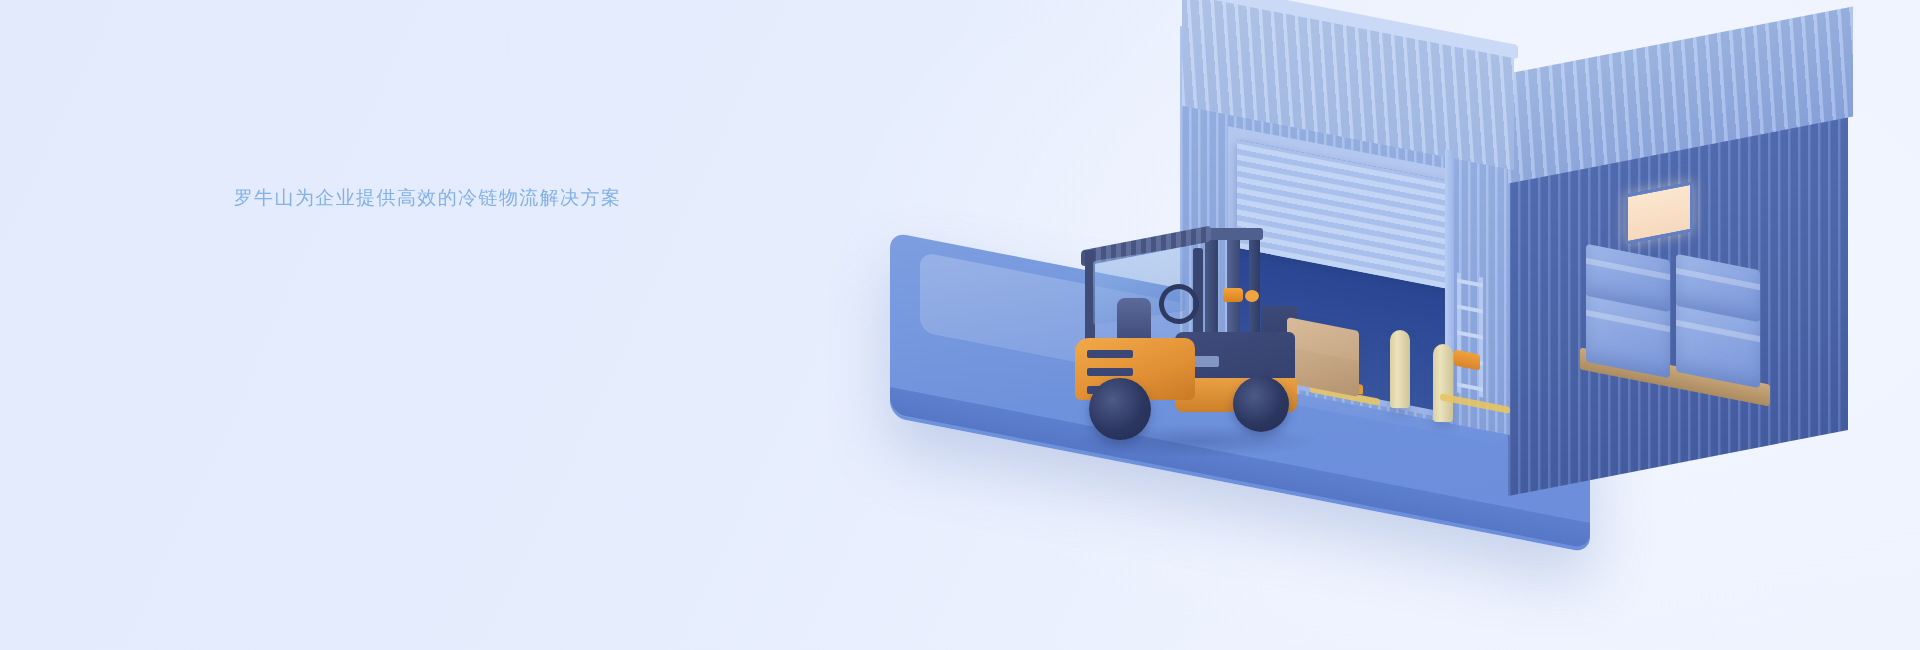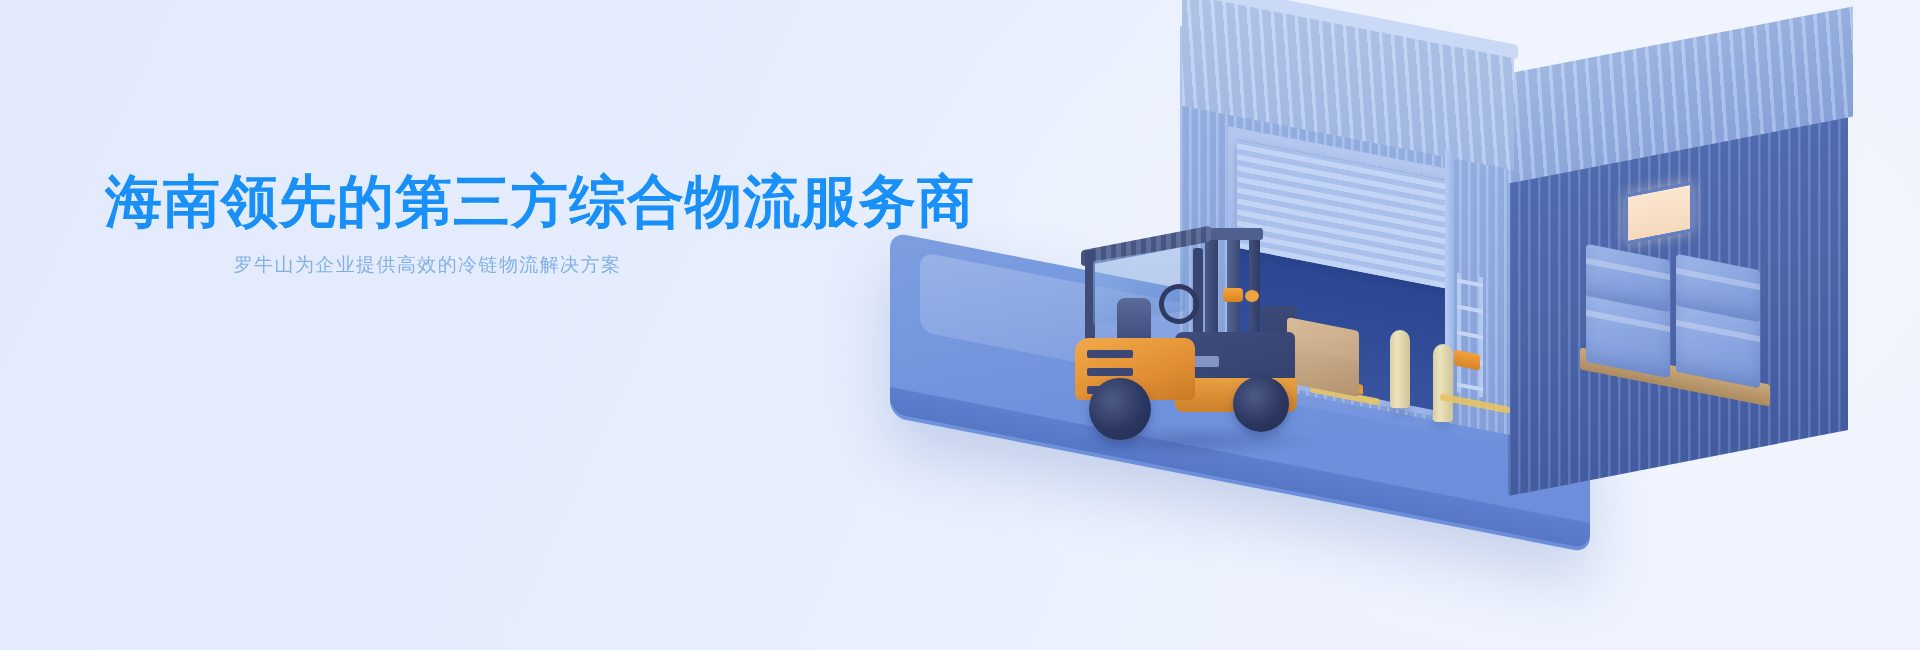--- a/index.html
+++ b/index.html
@@ -257,21 +257,20 @@
     left:-4px;top:196px;width:250px;height:34px;border-radius:50%;
     background:radial-gradient(ellipse at center,rgba(45,65,130,.30),rgba(45,65,130,0) 70%);
   }
 </style>
 </head>
 <body>
 
 <div id="banner">
 
   <div id="text-block">
-    <h1 id="headline">海南领先的第三方综合物流服务商</h1>
     <p id="subtitle">罗牛山为企业提供高效的冷链物流解决方案</p>
   </div>
 
   <div id="illustration">
 
     <div class="abs" id="platform"></div>
     <div class="abs" id="platform-front"></div>
     <div class="abs" id="platform-top-sheen"></div>
 
     <div class="abs" id="wh-side"></div>

